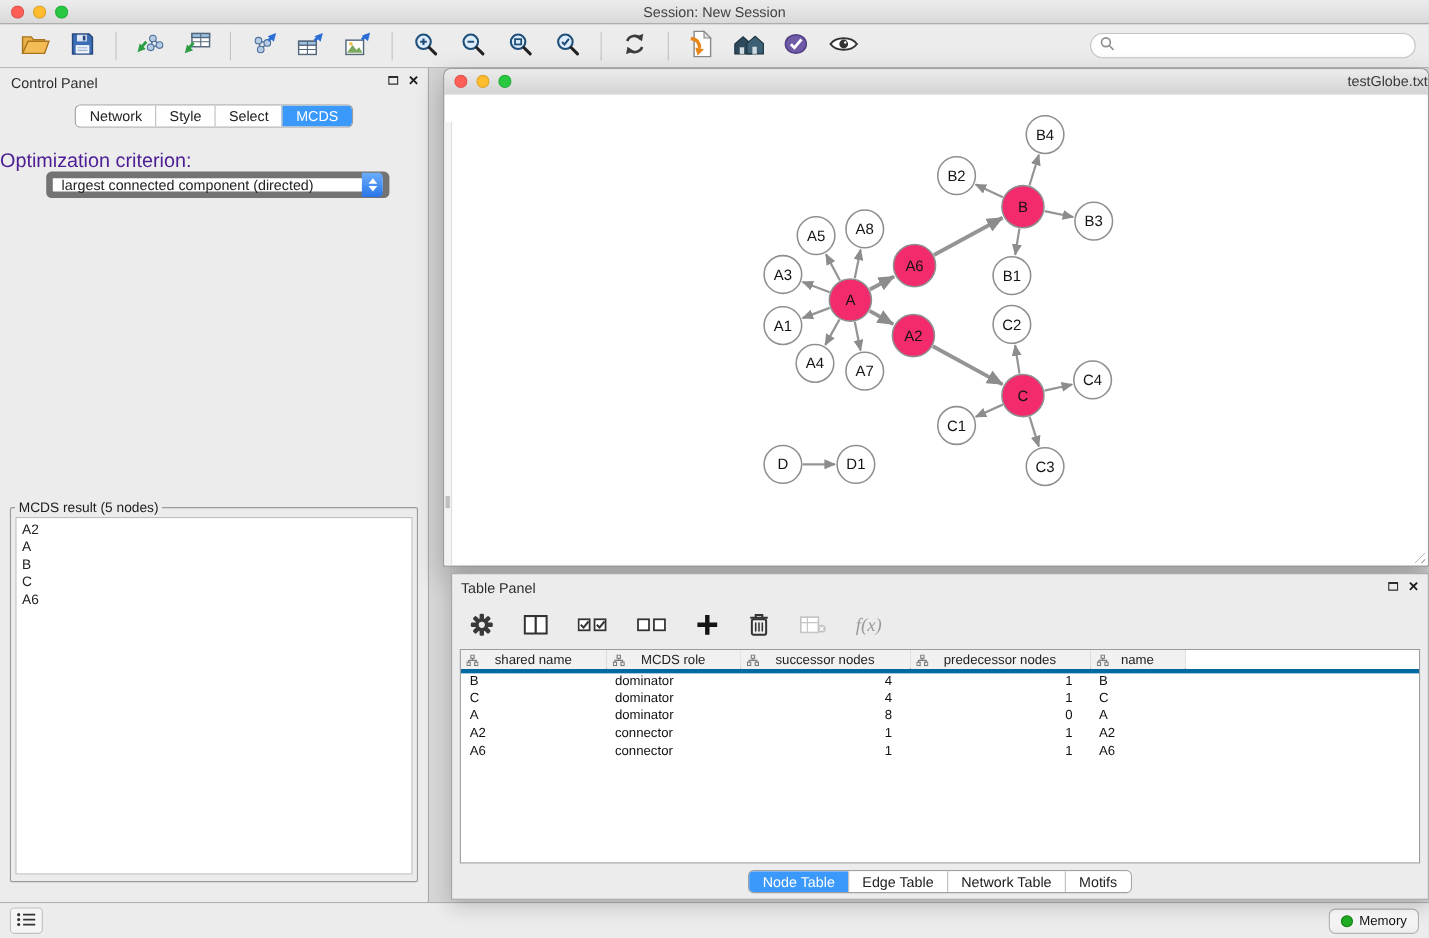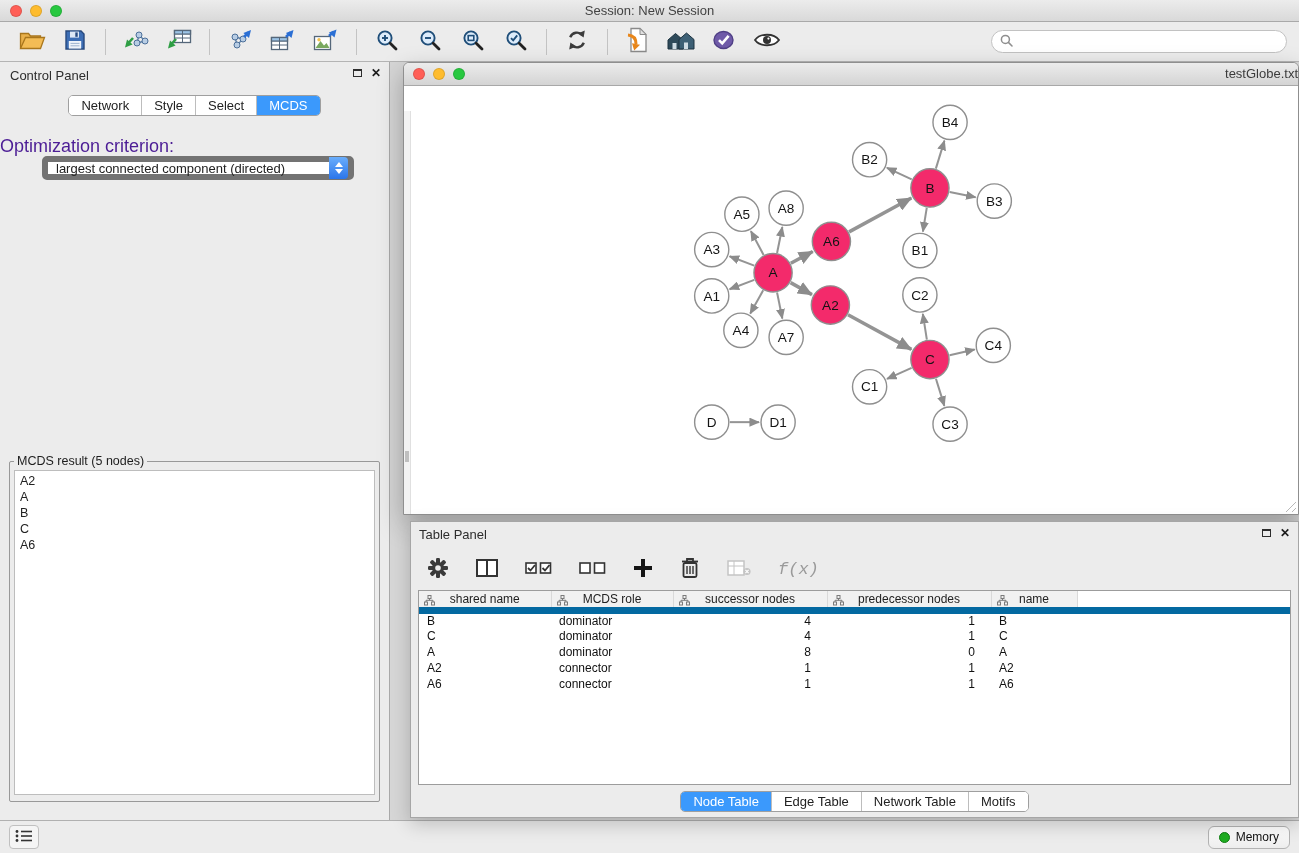--- a/index.html
+++ b/index.html
@@ -62,24 +62,24 @@
   .resize-grip { position:absolute; right:2px; bottom:2px; width:13px; height:13px; background:repeating-linear-gradient(135deg, transparent 0 3px, #b9b9b9 3px 4px); clip-path:polygon(100% 0, 100% 100%, 0 100%); }
 
   .h-gap { flex:0 0 6px; }
 
   
   .table-panel { flex:1 1 auto; margin-left:7px; margin-bottom:2px; background:#ececec; border:1px solid #a6a6a6; box-shadow:0 6px 18px rgba(0,0,0,.2); position:relative; display:flex; flex-direction:column; min-height:0; }
   .tp-header { flex:0 0 26px; position:relative; }
   .tp-title { position:absolute; left:8px; top:5px; font-size:13px; color:#2d2d2d; }
   .tp-toolbar { flex:0 0 42px; display:flex; align-items:center; padding-left:16px; gap:27px; }
   .tp-tool { background:transparent; border:none; display:flex; align-items:center; justify-content:center; height:30px; }
-  .fx-label { font-family:Liberation Mono, monospace; font-style:italic; font-size:17px; color:#9a9a9a; }
+  .fx-label { font-family:Liberation Serif, serif; font-style:italic; font-size:17px; color:#9a9a9a; }
   .table-wrap { flex:1 1 auto; margin:0 7px; background:#fff; border:1px solid #9c9c9c; overflow:hidden; }
   table.data { border-collapse:collapse; width:100%; table-layout:fixed; font-size:12px; }
-  table.data th { height:19px; background:#f1f1f1; border-right:1px solid #d9d9d9; border-bottom:7px solid #0369a1; font-weight:normal; font-size:12px; position:relative; color:#222; }
+  table.data th { height:19px; background:#f1f1f1; border-right:1px solid #d9d9d9; border-bottom:4px solid #0369a1; font-weight:normal; font-size:12px; position:relative; color:#222; }
   table.data th .hicon { position:absolute; left:5px; top:4px; }
   table.data th.filler { background:#fff; border-right:none; }
   table.data td { height:16px; padding:0 8px; color:#111; white-space:nowrap; overflow:hidden; }
   table.data td.num { text-align:right; padding-right:16px; }
   .tp-tabs { flex:0 0 32px; display:flex; align-items:center; justify-content:center; }
 
   
   .statusbar { flex:0 0 33px; background:#ececec; border-top:1px solid #b0b0b0; display:flex; align-items:center; justify-content:space-between; padding:0 9px; }
   .list-btn { width:30px; height:24px; border:1px solid #c0c0c0; border-radius:4px; background:#f5f5f5; display:flex; align-items:center; justify-content:center; }
   .memory-btn { height:23px; border:1px solid #b3b3b3; border-radius:6px; background:linear-gradient(#ffffff,#ededed); display:flex; align-items:center; gap:6px; padding:0 10px; font-size:12px; font-family:"Liberation Sans",sans-serif; color:#111; }

